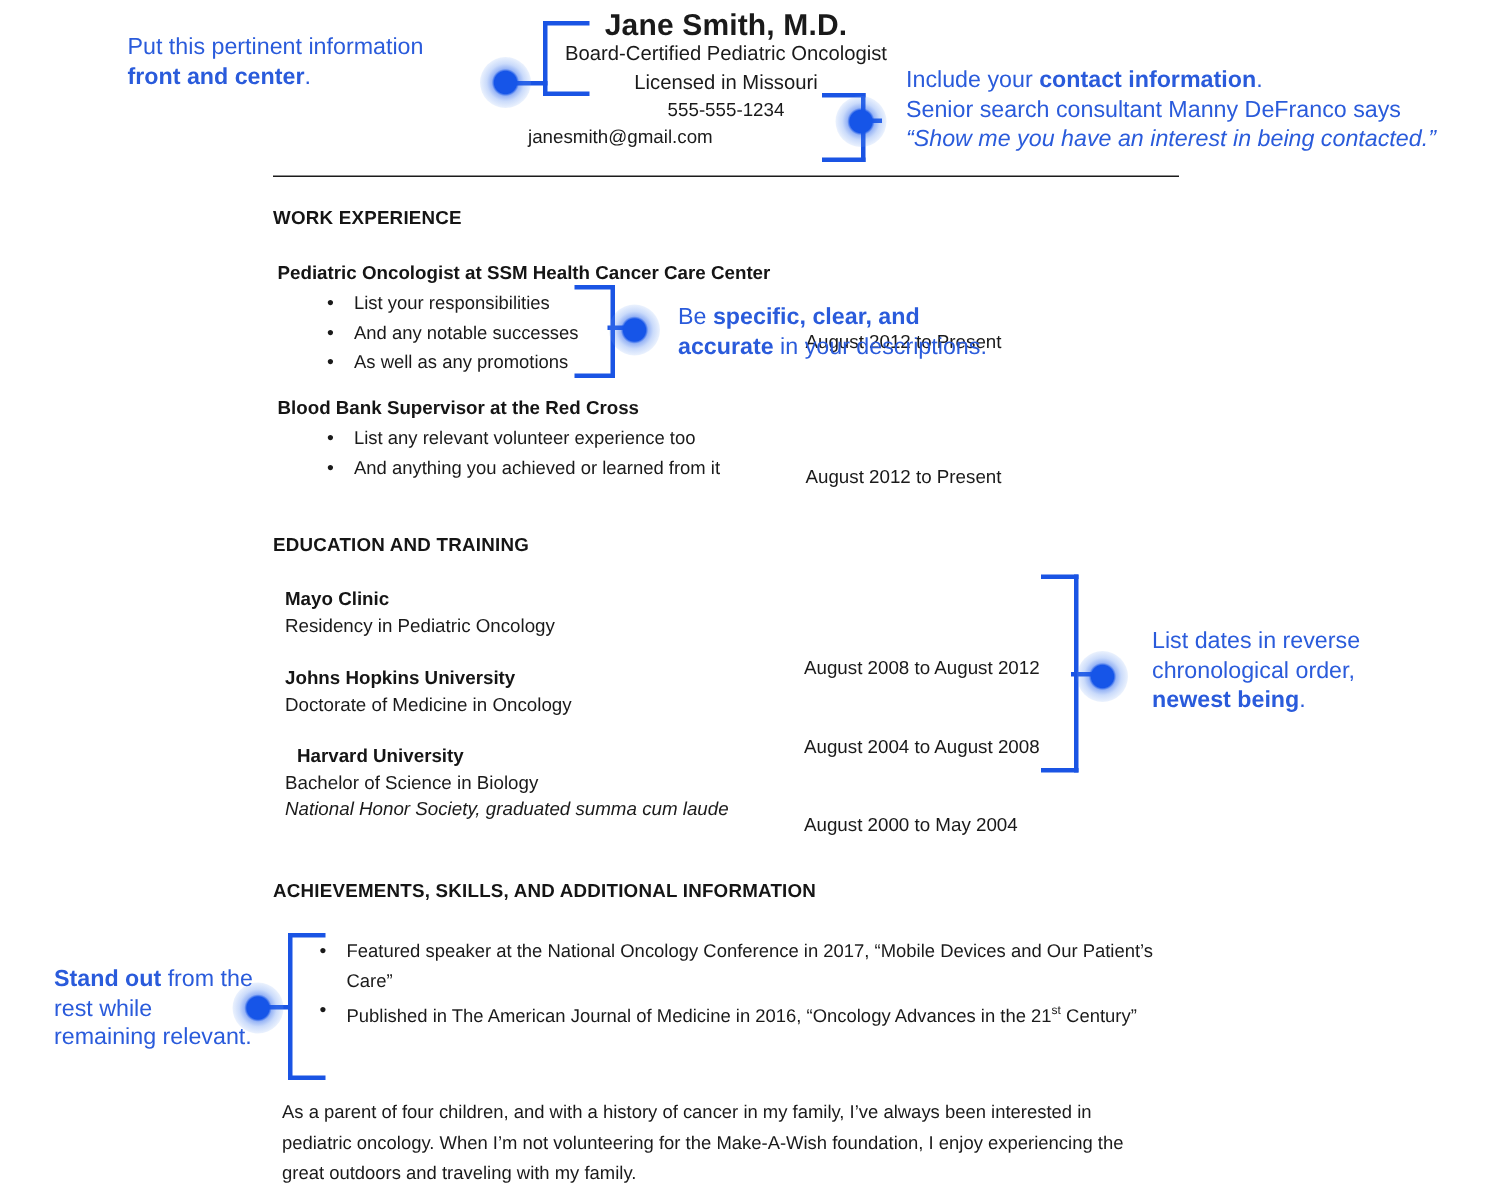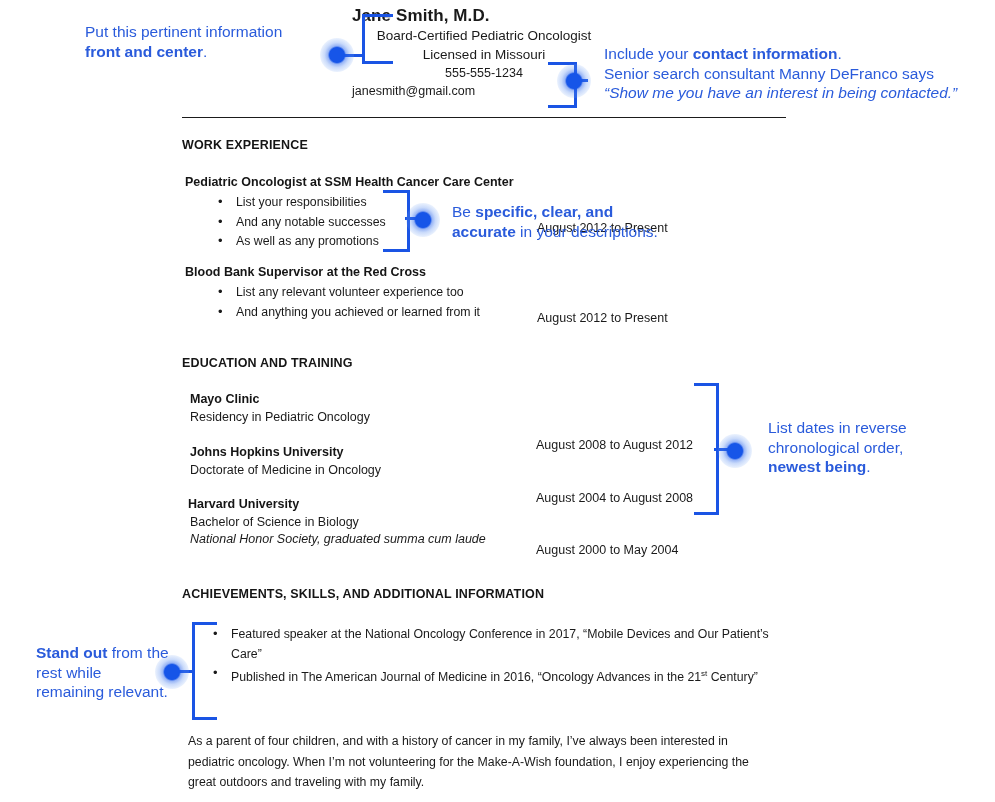--- a/index.html
+++ b/index.html
@@ -19,22 +19,23 @@
   
   .abs { position: absolute; }
 
   
   .resume-serif {
     font-family: "Liberation Sans", sans-serif;
     color: #1a1a1a;
   }
 
   .hdr-name {
-    font-size: 17px;
+    font-size: 20px;
     font-weight: bold;
+    text-align: center;
     letter-spacing: .1px;
   }
   .hdr-line {
     font-size: 13.5px;
     text-align: center;
     font-weight: 500;
   }
   .hdr-small {
     font-size: 12.5px;
     text-align: center;
@@ -225,21 +226,21 @@
 <div class="abs section-title" style="left:182px; top:356px; width:604px;">EDUCATION AND TRAINING</div>
 
 <div class="abs school-name" style="left:190px; top:392px;">Mayo Clinic</div>
 <div class="abs school-date" style="left:536px; top:392px;">August 2008 to August 2012</div>
 <div class="abs school-sub" style="left:190px; top:410px;">Residency in Pediatric Oncology</div>
 
 <div class="abs school-name" style="left:190px; top:445px;">Johns Hopkins University</div>
 <div class="abs school-date" style="left:536px; top:445px;">August 2004 to August 2008</div>
 <div class="abs school-sub" style="left:190px; top:463px;">Doctorate of Medicine in Oncology</div>
 
-<div class="abs school-name" style="left:188px; top:497px;text-align:right;">Harvard University</div>
+<div class="abs school-name" style="left:198px; top:497px;text-align:right;">Harvard University</div>
 <div class="abs school-date" style="left:536px; top:497px;">August 2000 to May 2004</div>
 <div class="abs school-sub" style="left:190px; top:515px;">Bachelor of Science in Biology</div>
 <div class="abs school-sub-ital" style="left:190px; top:532px;">National Honor Society, graduated summa cum laude</div>
 
 <div class="brk brk-right" style="left:694px; top:383px; width:22px; height:126px;"></div>
 <div class="stem" style="left:714px; top:448px; width:16px;"></div>
 <div class="marker" style="left:718px; top:434px;"></div>
 
 <div class="abs note" style="left:768px; top:418px; width:225px;">
   <span>List dates in reverse</span><br>

